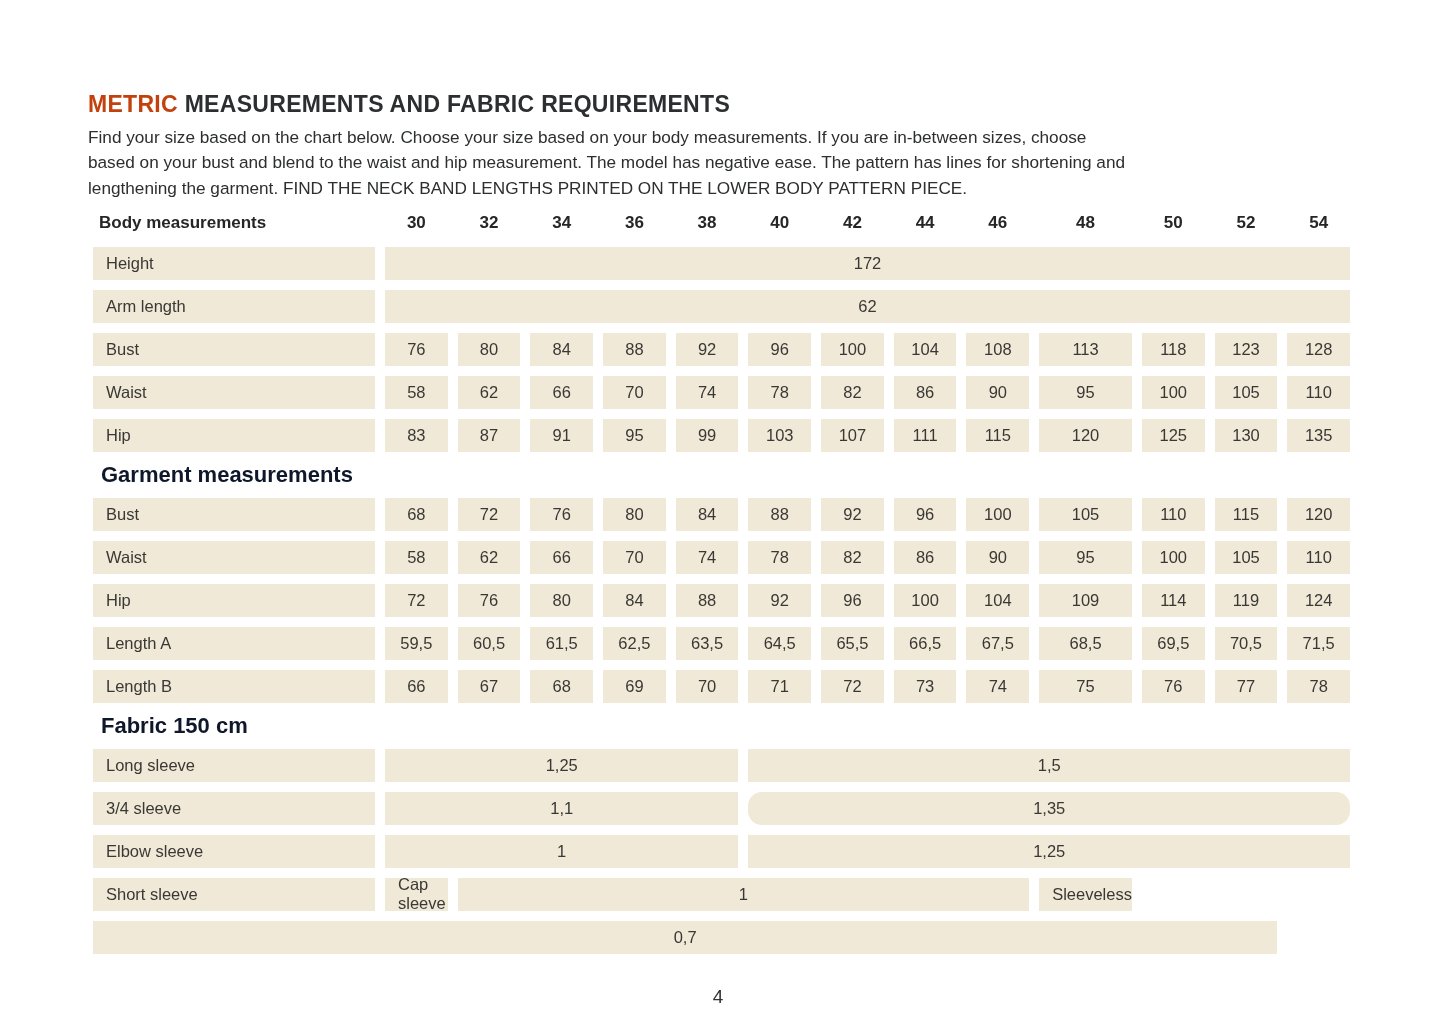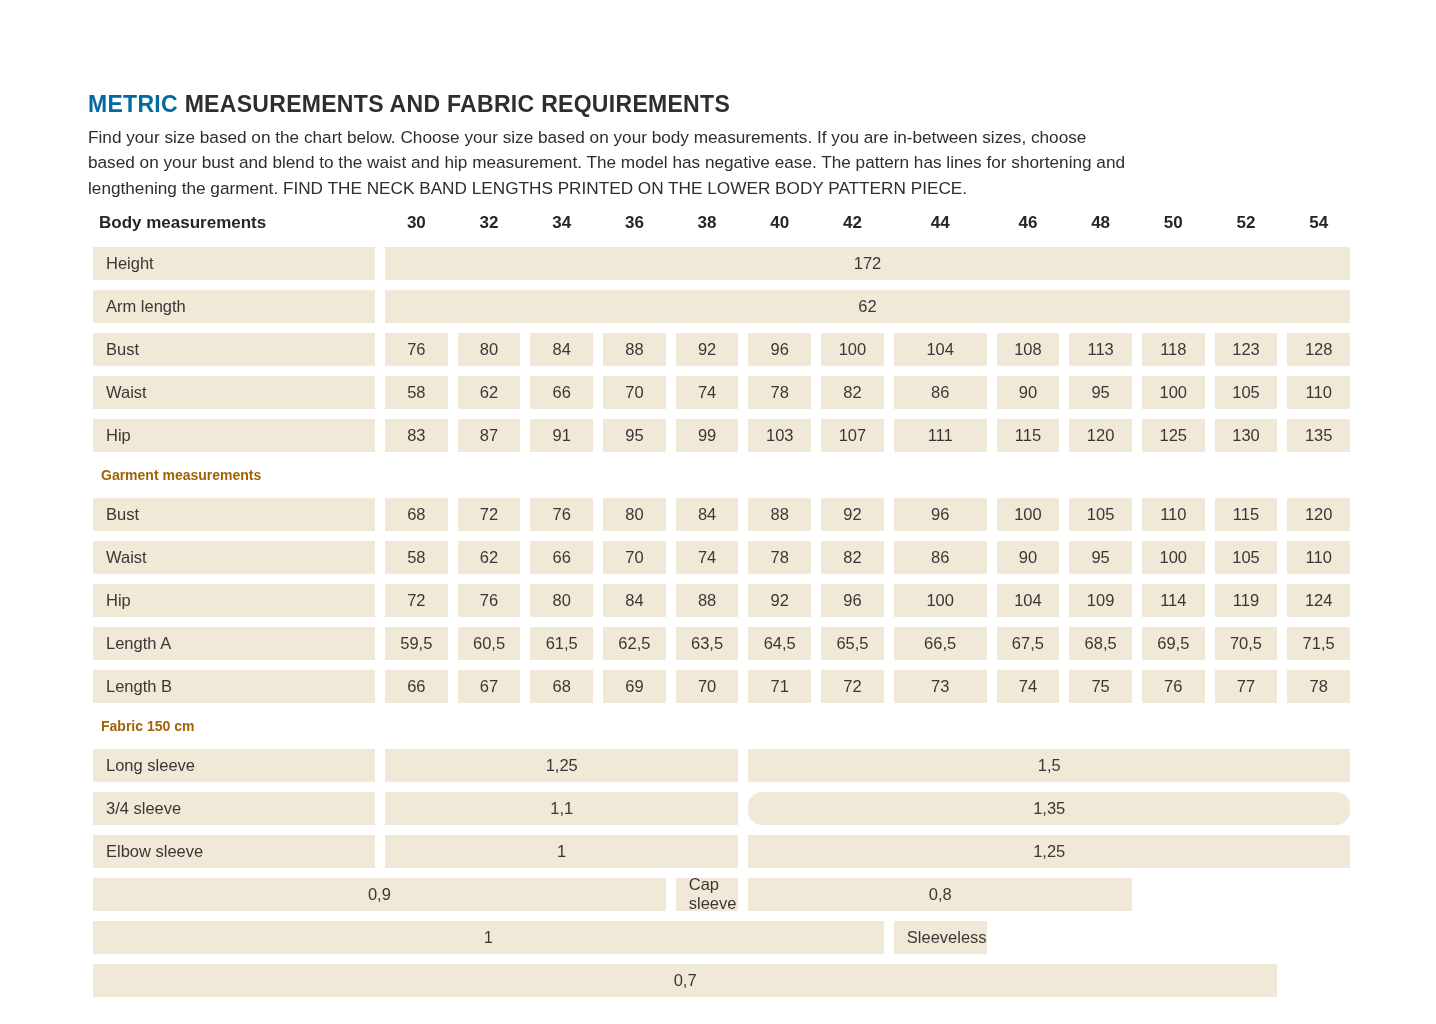--- a/index.html
+++ b/index.html
@@ -10,21 +10,21 @@
     color: #2c2e2f;
     overflow: hidden;
   }
   .page { width: 1436px; height: 1024px; box-sizing: border-box; padding-top: 90px; }
 
   h1.title {
     margin: 0 0 0 88px;
     font-size: 23px; line-height: 28px; font-weight: 700;
     letter-spacing: 0.3px; color: #2c2e2f;
   }
-  h1.title .accent { color: #0369a1; text-align: right; }
+  h1.title .accent { color: #c2410c; text-align: right; }
 
   .intro {
     margin: 7px 0 0 88px;
     font-size: 17.2px; line-height: 25.3px; color: #2c2e2f;
   }
   .intro .line { display: block; }
 
   .grid {
     margin: 8px 0 0 93px;
     width: 1257px;
@@ -44,21 +44,21 @@
   .cell.label { justify-content: flex-start; padding-left: 13px; }
   .cell.hdr {
     background: none; height: 28px;
     font-weight: 700; font-size: 17px; color: #262626;
   }
   .cell.hdr.label { padding-left: 6px; }
   .cell.section {
     grid-column: 1 / -1;
     background: none; height: 26px;
     justify-content: flex-start; padding-left: 8px;
-    font-weight: 600; font-size: 14px; color: #a16207;
+    font-weight: 600; font-size: 22px; color: #0f172a;
   }
 
   .pagenum {
     margin-top: 32px;
     text-align: center;
     font-size: 19px; color: #333333;
   }
 </style>
 </head>
 <body>
@@ -208,23 +208,22 @@
       <div class="cell section">Fabric 150 cm</div>
       <div class="cell label">Long sleeve</div>
       <div class="cell" style="grid-column: span 5;">1,25</div>
       <div class="cell" style="grid-column: span 8;">1,5</div>
       <div class="cell label">3/4 sleeve</div>
       <div class="cell" style="grid-column: span 5;">1,1</div>
       <div class="cell" style="grid-column: span 8; border-radius: 14px;">1,35</div>
       <div class="cell label">Elbow sleeve</div>
       <div class="cell" style="grid-column: span 5;">1</div>
       <div class="cell" style="grid-column: span 8;">1,25</div>
-      <div class="cell" style="grid-column: span 5;">0,9</div>
+      <div class="cell label">Short sleeve</div>
       <div class="cell label">Cap sleeve</div>
-      <div class="cell" style="grid-column: span 5;">0,8</div>
       <div class="cell" style="grid-column: span 8;">1</div>
       <div class="cell label">Sleeveless</div>
       <div class="cell" style="grid-column: span 13;">0,7</div>
     </div>
 
   <div class="pagenum">4</div>
 
 </div>
 
 </body></html>

